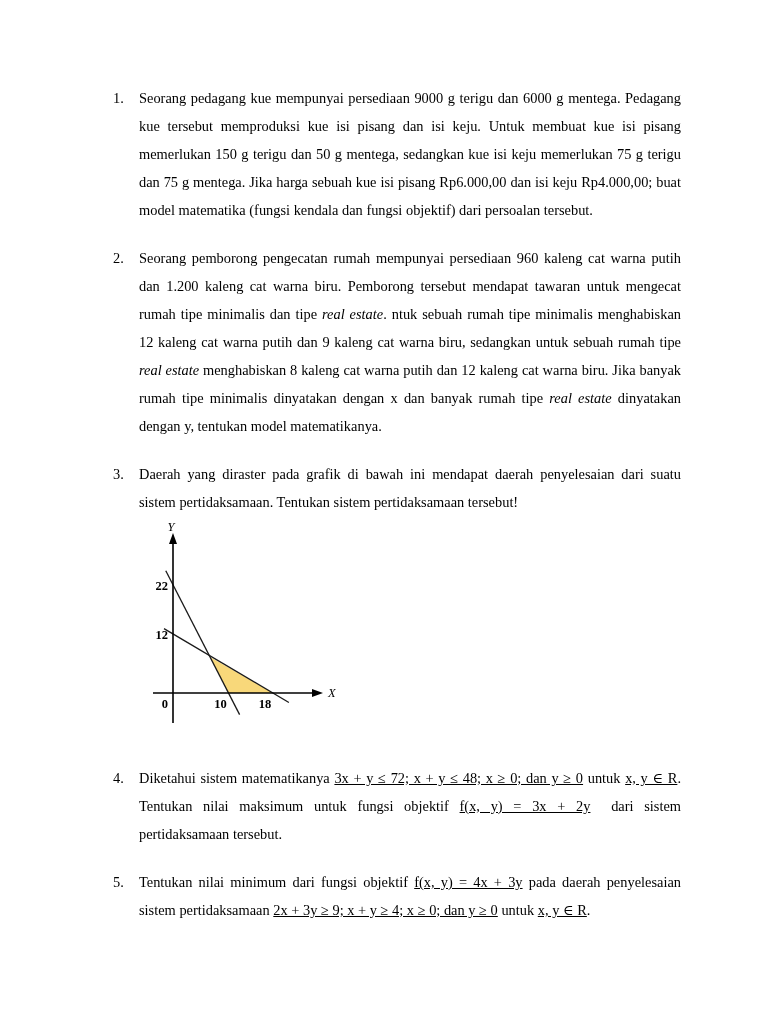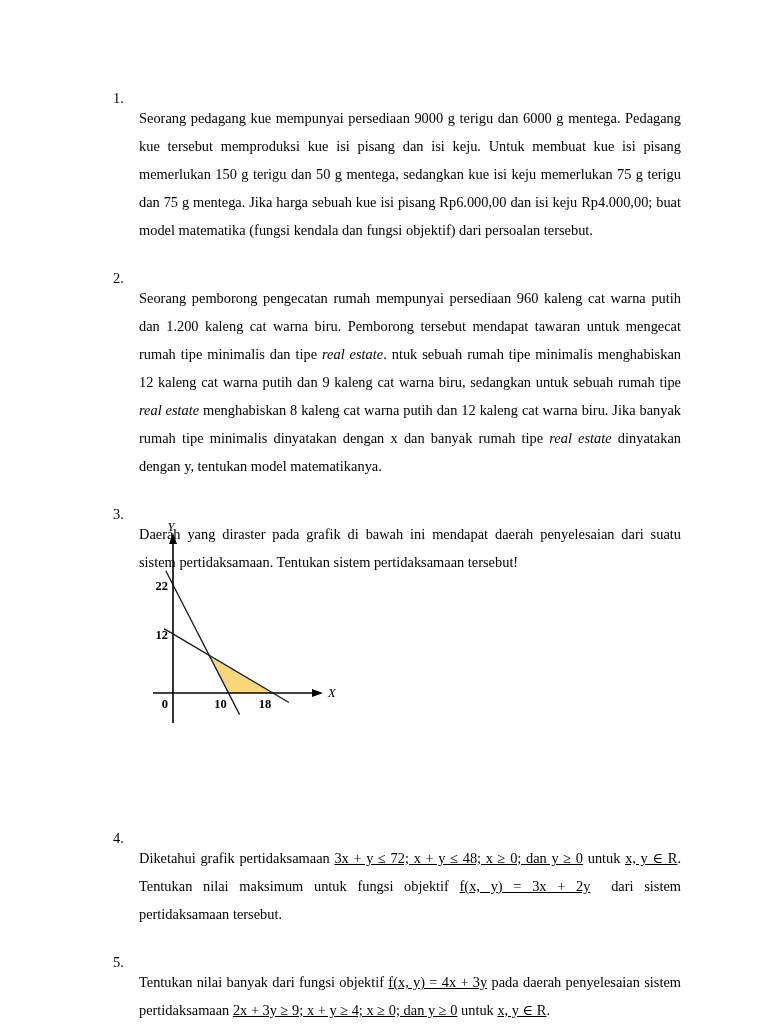--- a/index.html
+++ b/index.html
@@ -41,21 +41,21 @@
     text-align: left;
   }
   .qbody {
     flex: 1 1 auto;
     font-size: 14.4px;
     line-height: 28px;
     text-align: justify;
     text-justify: inter-word;
     hyphens: none;
   }
-  .qbody.lastline-left { text-align-last: left; margin-top: 20px; }
+  .qbody.lastline-left { text-align-last: left; }
   i.it { }
   .math {
     font-family: "Liberation Serif", "DejaVu Serif", serif;
     text-decoration: underline;
   }
   .nbsp-gap { display: inline-block; width: 10px; }
 
   
   .graph-wrap {
     position: absolute;
@@ -97,26 +97,26 @@
 
     <div class="qitem">
       <div class="qnum">3.</div>
       <div class="qbody lastline-left">Daerah yang diraster pada grafik di bawah ini mendapat daerah penyelesaian dari suatu sistem pertidaksamaan. Tentukan sistem pertidaksamaan tersebut!</div>
     </div>
 
     <div style="height:228px"></div>
 
     <div class="qitem">
       <div class="qnum">4.</div>
-      <div class="qbody lastline-left"><span>Diketahui grafik pertidaksamaan </span><span class="math">3x + y ≤ 72; x + y ≤ 48; x ≥ 0; dan y ≥ 0</span><span> untuk </span><span class="math">x, y ∈ R</span><span>. Tentukan nilai maksimum untuk fungsi objektif </span><span class="math">f(x, y) = 3x + 2y</span><span class="nbsp-gap"></span><span> dari sistem pertidaksamaan tersebut.</span></div>
+      <div class="qbody lastline-left"><span>Diketahui sistem matematikanya </span><span class="math">3x + y ≤ 72; x + y ≤ 48; x ≥ 0; dan y ≥ 0</span><span> untuk </span><span class="math">x, y ∈ R</span><span>. Tentukan nilai maksimum untuk fungsi objektif </span><span class="math">f(x, y) = 3x + 2y</span><span class="nbsp-gap"></span><span> dari sistem pertidaksamaan tersebut.</span></div>
     </div>
 
     <div class="qitem">
       <div class="qnum">5.</div>
-      <div class="qbody lastline-left"><span>Tentukan nilai banyak dari fungsi objektif </span><span class="math">f(x, y) = 4x + 3y</span><span> pada daerah penyelesaian sistem pertidaksamaan </span><span class="math">2x + 3y ≥ 9; x + y ≥ 4; x ≥ 0; dan y ≥ 0</span><span> untuk </span><span class="math">x, y ∈ R</span><span>.</span></div>
+      <div class="qbody lastline-left"><span>Tentukan nilai minimum dari fungsi objektif </span><span class="math">f(x, y) = 4x + 3y</span><span> pada daerah penyelesaian sistem pertidaksamaan </span><span class="math">2x + 3y ≥ 9; x + y ≥ 4; x ≥ 0; dan y ≥ 0</span><span> untuk </span><span class="math">x, y ∈ R</span><span>.</span></div>
     </div>
 
   </div>
 
   <div class="graph-wrap">
     <svg class="graph-svg" width="230" height="225" viewBox="0 0 230 225">
 
       <polygon id="region-fill" points="70.01849999999999,141.9364 88.5,178 132.89999999999998,178" fill="#F8D87A"></polygon>
 
       <line id="line-steep" x1="25.785" y1="55.6888" x2="99.6" y2="199.648" stroke="#1a1a1a" stroke-width="1.3"></line>

